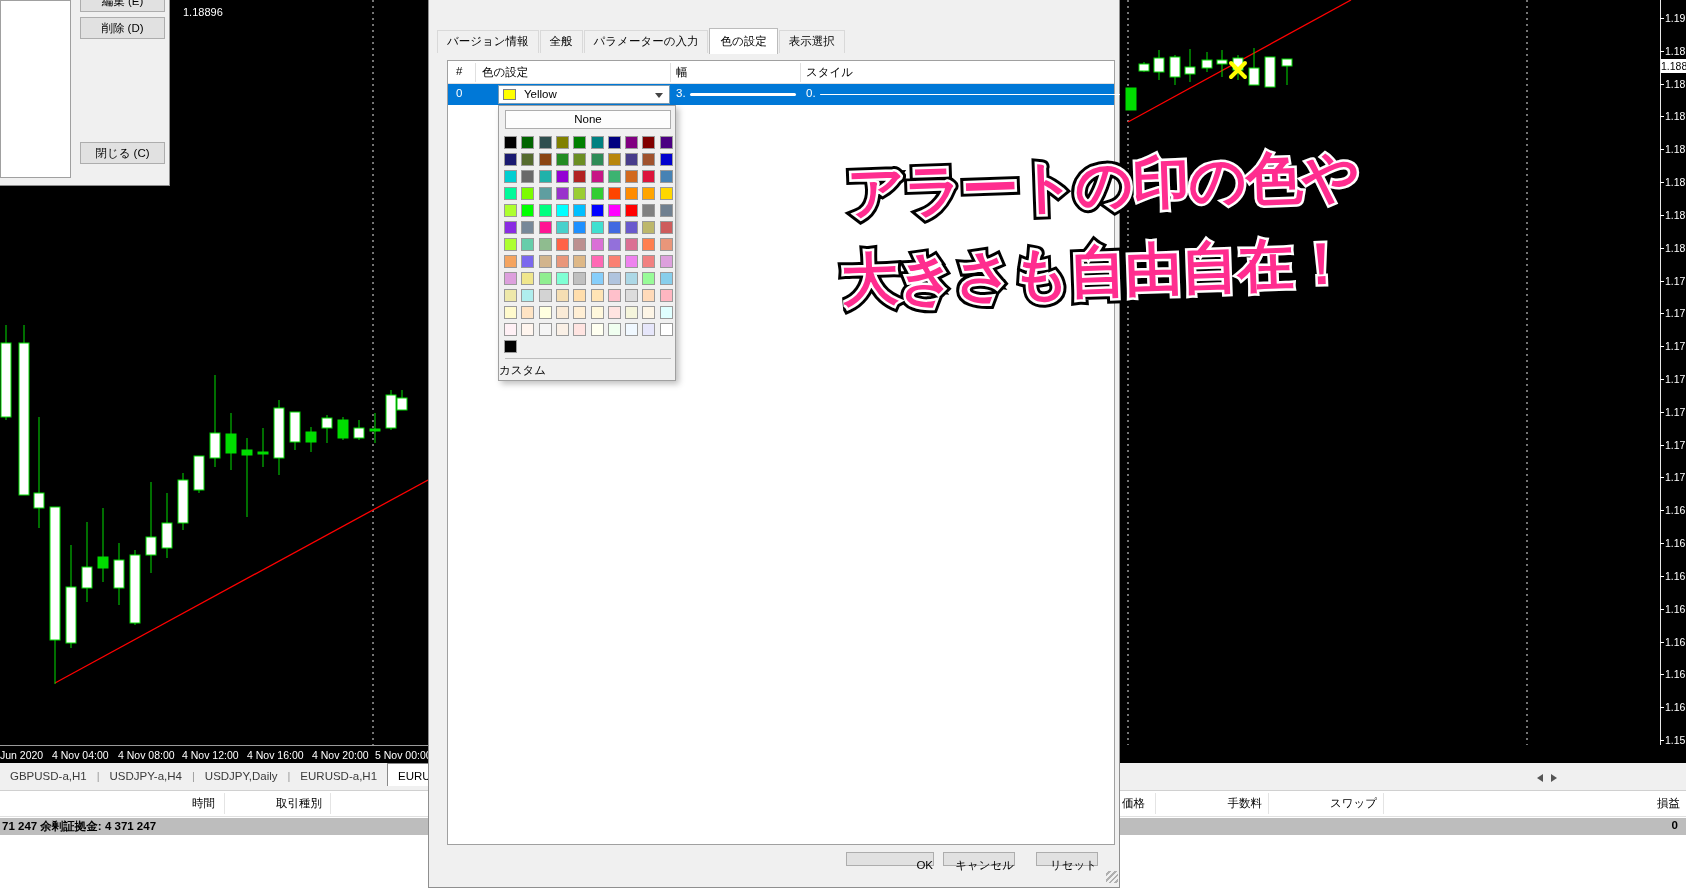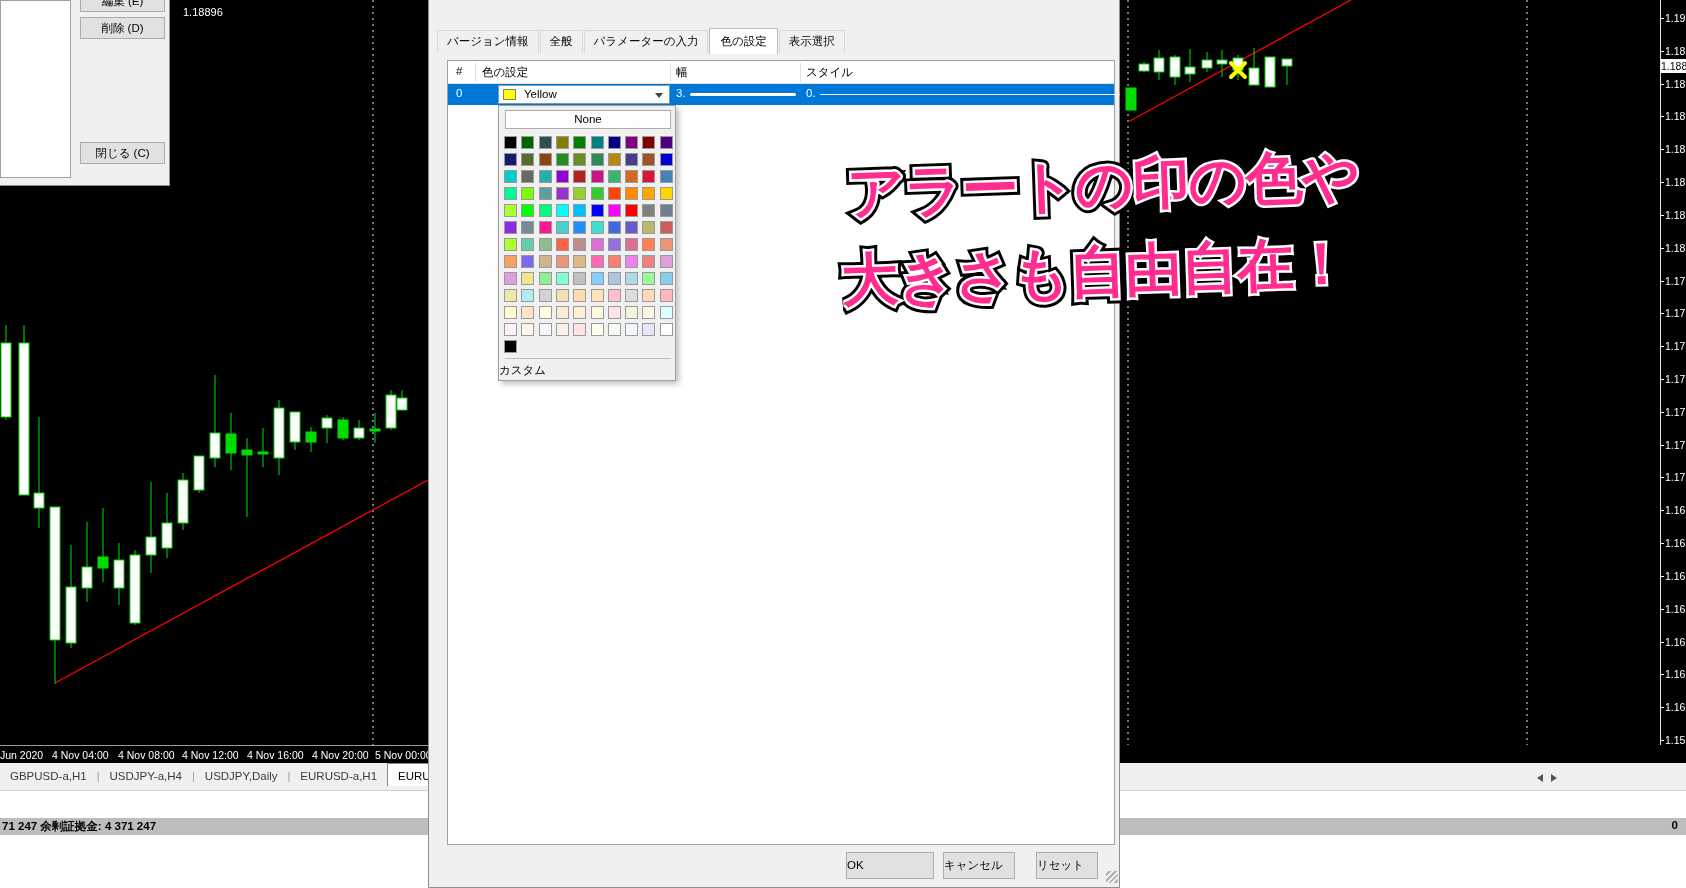--- a/index.html
+++ b/index.html
@@ -84,22 +84,22 @@
   
   #dropdown { position:absolute; left:50px; top:44px; width:178px; height:276px; background:#f0f0f0;
     border:1px solid #a0a0a0; box-shadow:3px 3px 6px rgba(0,0,0,.25); z-index:5; }
   #none-btn { position:absolute; left:6px; top:4px; width:166px; height:19px; background:#fdfdfd;
     border:1px solid #adadad; font-size:11.5px; text-align:center; line-height:17px; color:#000; }
   .swatch { position:absolute; width:13px; height:13px; border:1px solid #9a9a9a; }
   #dd-sep { position:absolute; left:6px; top:252px; width:166px; height:1px; background:#bdbdbd; }
   #custom-label { position:absolute; left:0; top:257px; width:100%; text-align:left;
     font-size:11.5px; color:#000; }
 
-  .dlg-btn { position:absolute; top:852px; height:27px; background:#e1e1e1; border:1px solid #adadad;
-    font-size:11.5px; text-align:left; line-height:25px; color:#000; }
+  .dlg-btn { position:absolute; top:852px; height:14px; background:#e1e1e1; border:1px solid #adadad;
+    font-size:11.5px; text-align:right; line-height:25px; color:#000; }
   #btn-ok     { left:417px; width:88px; }
   #btn-cancel { left:514px; width:72px; }
   #btn-reset  { left:607px; width:62px; }
   #dlg-grip { position:absolute; left:677px; top:871px; width:12px; height:12px;
     background:repeating-linear-gradient(135deg,#f0f0f0 0 2px,#b0b0b0 2px 4px); }
 
   
   .fx-text { position:absolute; z-index:50; font-weight:bold; font-size:57px; letter-spacing:-1px;
     white-space:nowrap; transform:rotate(-2deg); transform-origin:left top;
     font-family:"DejaVu Sans","Liberation Sans",sans-serif; }
@@ -271,20 +271,33 @@
     <div id="mini-list"></div>
     <button class="win-btn" style="top:-10px;">編集 (E)</button>
     <button class="win-btn" style="top:17px;">削除 (D)</button>
     <button class="win-btn" style="top:142px;">閉じる (C)</button>
   </div>
 
   <div id="bottom-panel" class="abs">
     <div id="tabstrip"><span class="chart-tab">GBPUSD-a,H1</span><span class="tab-sep">|</span><span class="chart-tab">USDJPY-a,H4</span><span class="tab-sep">|</span><span class="chart-tab">USDJPY,Daily</span><span class="tab-sep">|</span><span class="chart-tab">EURUSD-a,H1</span><span class="chart-tab sel">EURUSD-</span></div>
     <div class="scroll-arrow" id="arr-left"></div>
     <div class="scroll-arrow" id="arr-right"></div>
+    <div id="term-header">
+      <div class="th-label" style="left:140px; width:75px; text-align:right;">時間</div>
+      <div class="th-label" style="left:240px; width:82px; text-align:right;">取引種別</div>
+      <div class="th-sep" style="left:224px;"></div>
+      <div class="th-sep" style="left:330px;"></div>
+      <div class="th-label" style="left:1122px;">価格</div>
+      <div class="th-label" style="left:1190px; width:72px; text-align:right;">手数料</div>
+      <div class="th-label" style="left:1300px; width:77px; text-align:right;">スワップ</div>
+      <div class="th-label" style="left:1600px; width:80px; text-align:right;">損益</div>
+      <div class="th-sep" style="left:1155px;"></div>
+      <div class="th-sep" style="left:1268px;"></div>
+      <div class="th-sep" style="left:1383px;"></div>
+    </div>
     <div id="status-row">
       <span id="status-left">71 247 余剰証拠金: 4 371 247</span>
       <span id="status-right">0</span>
     </div>
   </div>
 
   <div id="dialog" class="abs">
     <div id="dlg-tabs">
         <div class="dtab">バージョン情報</div>
         <div class="dtab">全般</div>

